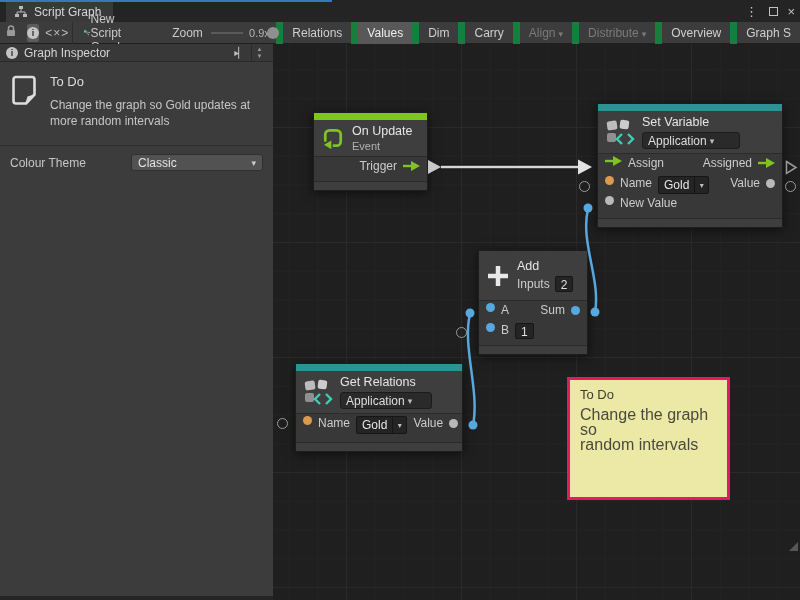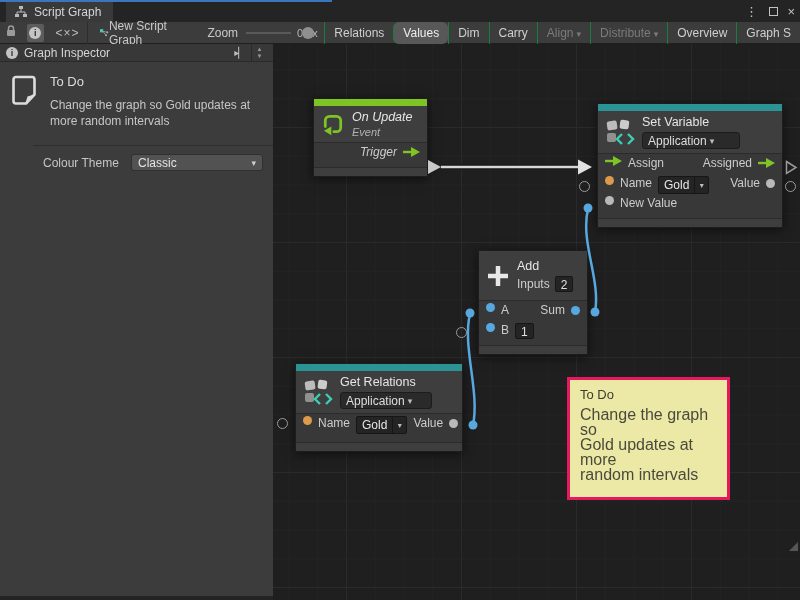--- a/index.html
+++ b/index.html
@@ -15,22 +15,22 @@
   .winctl { position:absolute; top:0; height:22px; display:flex; align-items:center; color:#c2c2c2; }
   #kebab { right:42px; font-size:13px; }
   #maxbox { right:22px; }
   #maxbox .box { width:9px; height:9px; border:1px solid #c2c2c2; }
   #closex { right:5px; font-size:13px; }
 
   
   #toolbar { position:absolute; left:0; top:22px; width:800px; height:22px; background:#3c3c3c;
     border-bottom:1px solid #1f1f1f; display:flex; align-items:center; font-size:12px; color:#cfcfcf; }
   .tb-sep { width:1px; height:22px; background:#2d2d2d; }
-  .tb-btn { height:22px; line-height:22px; padding:0 9px; border-left:1px solid #15803d; white-space:nowrap; }
-  .tb-btn.active { background:#585858; color:#eee;border-radius:6px; }
+  .tb-btn { height:22px; line-height:22px; padding:0 9px; border-left:7px solid #15803d; white-space:nowrap; }
+  .tb-btn.active { background:#585858; color:#eee; }
   .tb-btn.disabled { color:#7b7b7b; }
   .caret { font-size:9px; margin-left:3px; }
   #lockwrap { padding:0 6px 0 5px; }
   #infobtn { width:26px; height:18px; margin:0 4px; background:#5c5c5c; border-radius:2px;
     display:flex; align-items:center; justify-content:center; }
   .info-circle { width:12px; height:12px; border-radius:50%; background:#c4c4c4; color:#2d2d2d;
     font-size:9px; font-weight:bold; display:flex; align-items:center; justify-content:center; }
   #codeicon { width:62px; text-align:center; color:#bdbdbd; letter-spacing:1px; }
   #nsg { display:flex; align-items:center; gap:0; padding:0 10px 0 12px; color:#c9c9c9; }
   #zoomlabel { margin-left:28px; color:#c9c9c9; }
@@ -43,21 +43,21 @@
   #inspector { position:absolute; left:0; top:44px; width:273px; height:552px; background:#3c3c3c; }
   #insp-head { height:18px; background:#383838; border-bottom:1px solid #2a2a2a; display:flex;
     align-items:center; gap:6px; padding:0 6px; color:#d4d4d4; font-size:12px; }
   #insp-dock { margin-left:auto; color:#bdbdbd; font-size:10px; letter-spacing:-1px; }
   #insp-spin { width:16px; height:18px; border-left:1px solid #2a2a2a; display:flex; flex-direction:column;
     align-items:center; justify-content:center; color:#9a9a9a; font-size:6px; line-height:7px; }
   #todo { display:flex; gap:12px; padding:12px 10px 10px 10px; }
   #todo-texts { width:212px; }
   #todo-title { color:#dcdcdc; font-size:13px; margin-bottom:8px; }
   #todo-desc { color:#c6c6c6; font-size:12px; line-height:16px; }
-  #theme-row { border-top:1px solid #2e2e2e; margin-top:6px; padding:8px 10px; display:flex; align-items:center;margin-left:33px; }
+  #theme-row { border-top:1px solid #2e2e2e; margin-top:6px; padding:8px 10px; display:flex; align-items:center; }
   #theme-label { color:#c6c6c6; font-size:12px; }
   #theme-dd { margin-left:auto; width:132px; height:17px; background:#525252; border:1px solid #303030;
     border-radius:3px; color:#e4e4e4; font-size:12px; display:flex; align-items:center; padding:0 6px; }
   #theme-dd .caret { margin-left:auto; color:#cfcfcf; }
   #bottomstrip { position:absolute; left:0; top:596px; width:273px; height:4px; background:#242424; }
 
   
   #canvas { position:absolute; left:273px; top:44px; width:527px; height:556px; background:#1f1f1f;
     background-image:
       linear-gradient(to right, #2a2a2a 1px, transparent 1px),
@@ -198,21 +198,21 @@
       <div id="theme-dd">
         <span>Classic</span>
         <span class="caret">▾</span>
       </div>
     </div>
   </div>
   <div id="bottomstrip"></div>
 
   <div id="canvas">
 
-    <div class="node" style="left:40px; top:54px; width:115px;font-style:italic;">
+    <div class="node" style="left:40px; top:68px; width:115px;">
       <div class="nbar green"></div>
       <div class="nhead">
         <svg width="24" height="24" viewBox="0 0 28 28">
           <path d="M10 5 H18 a5 5 0 0 1 5 5 v8 a5 5 0 0 1 -5 5 h-3 M10 5 a5 5 0 0 0 -5 5 v7" stroke="#7ec425" stroke-width="3.2" fill="none" stroke-linecap="round"></path>
           <path d="M12 17 l-8.5 5 8.5 5 z" fill="#7ec425"></path>
         </svg>
         <div>
           <div class="ntitle">On Update</div>
           <div class="nsub">Event</div>
         </div>
@@ -344,21 +344,20 @@
             <span class="pdot gray"></span>
           </span>
         </div>
       </div>
       <div class="nfoot"></div>
     </div>
 
     <div id="sticky">
       <div class="stitle">To Do</div>
       <div class="sline">Change the graph so</div>
-      <div class="sline">Gold updates at more</div>
       <div class="sline">random intervals</div>
     </div>
 
     <svg class="ext" style="left:512px; top:116px;" width="13" height="15" viewBox="0 0 13 15">
       <path d="M1.5 1.5 L11 7.5 L1.5 13.5 z" stroke="#9a9a9a" stroke-width="1.5" fill="none"></path>
     </svg>
     <div class="ext circ-out" style="left:512px; top:137px;"></div>
     <div class="ext circ-out" style="left:306px; top:137px;"></div>
     <div class="ext circ-out" style="left:183px; top:283px;"></div>
     <div class="ext circ-out" style="left:4px; top:374px;"></div>

